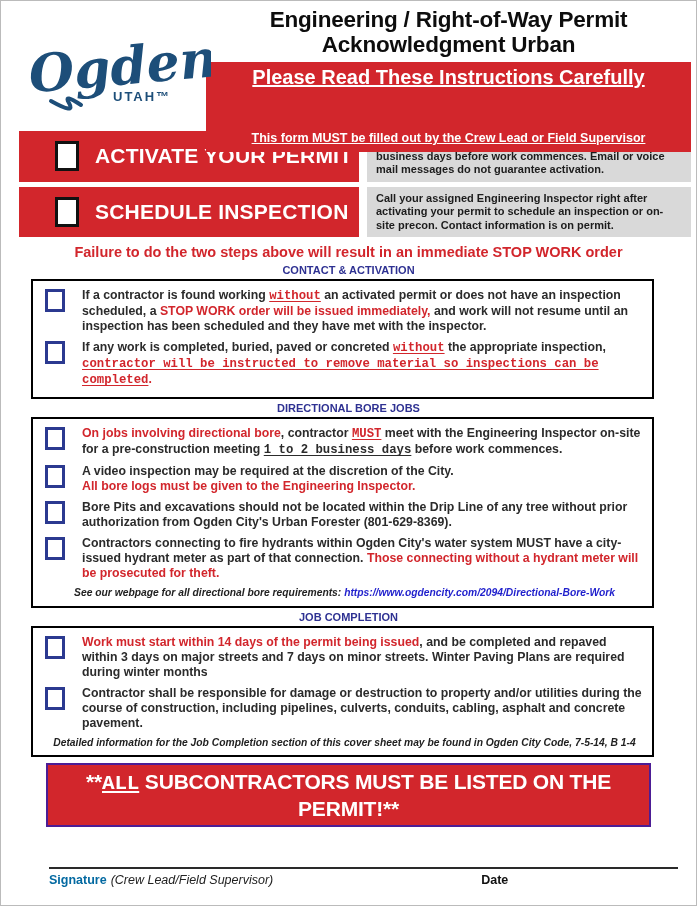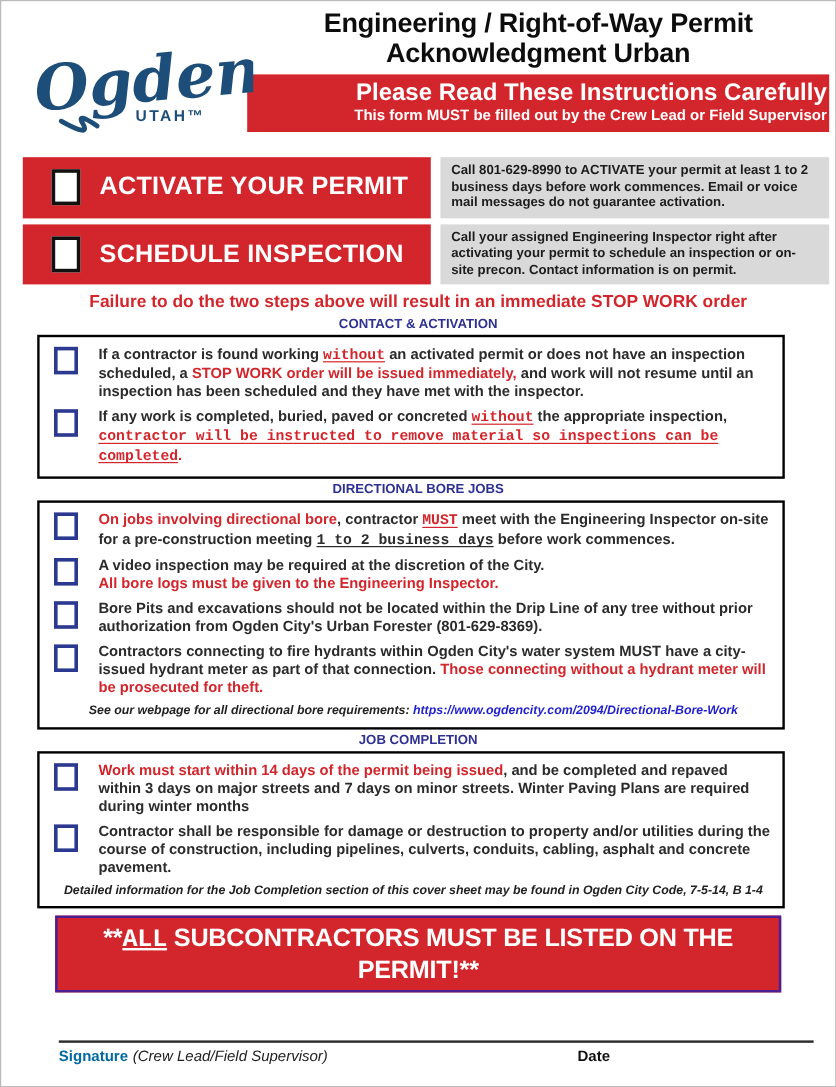--- a/index.html
+++ b/index.html
@@ -21,31 +21,32 @@
   }
   
   .header{position:relative;height:116px;}
   .logo-svg{position:absolute;left:20px;top:16px;}
   .header-right{margin-left:205px;padding-right:5px;}
   .doc-title{
     margin-top:6px;text-align:center;font-size:22.5px;font-weight:bold;
     line-height:1.12;color:#0d0d0d;letter-spacing:-0.2px;
   }
   .red-banner{
-    margin-top:5px;background:var(--red);color:#fff;text-align:right;
+    margin-top:5px;background:var(--red);color:#fff;text-align:center;
     padding:4px 2px 5px;
+    text-decoration:underline;
   }
   .red-banner .line1{font-size:20px;font-weight:bold;line-height:1.15;}
-  .red-banner .line2{font-size:12.5px;font-weight:bold;line-height:1.25;}
+  .red-banner .line2{font-size:12.5px;font-weight:bold;line-height:1.25;margin-top:42px;}
   
   .steps{margin:8px 5px 0 18px;display:flex;flex-direction:column;gap:5px;}
   .step-row{display:flex;gap:8px;}
   .step-red{
     width:340px;background:var(--red);display:flex;align-items:center;
-    gap:16px;padding:9px 8px 9px 24px;
+    gap:16px;padding:9px 8px 9px 36px;
   }
   .step-checkbox{
     width:24px;height:30px;background:#fff;border:3px solid #111;
     flex:0 0 auto;cursor:pointer;
   }
   .step-label{color:#fff;font-weight:bold;font-size:21px;letter-spacing:0.2px;white-space:nowrap;}
   .step-info{
     flex:1;background:var(--gray-box);padding:5px 9px;font-size:11px;
     font-weight:600;color:#1c1c1c;line-height:1.23;display:flex;align-items:center;
   }

